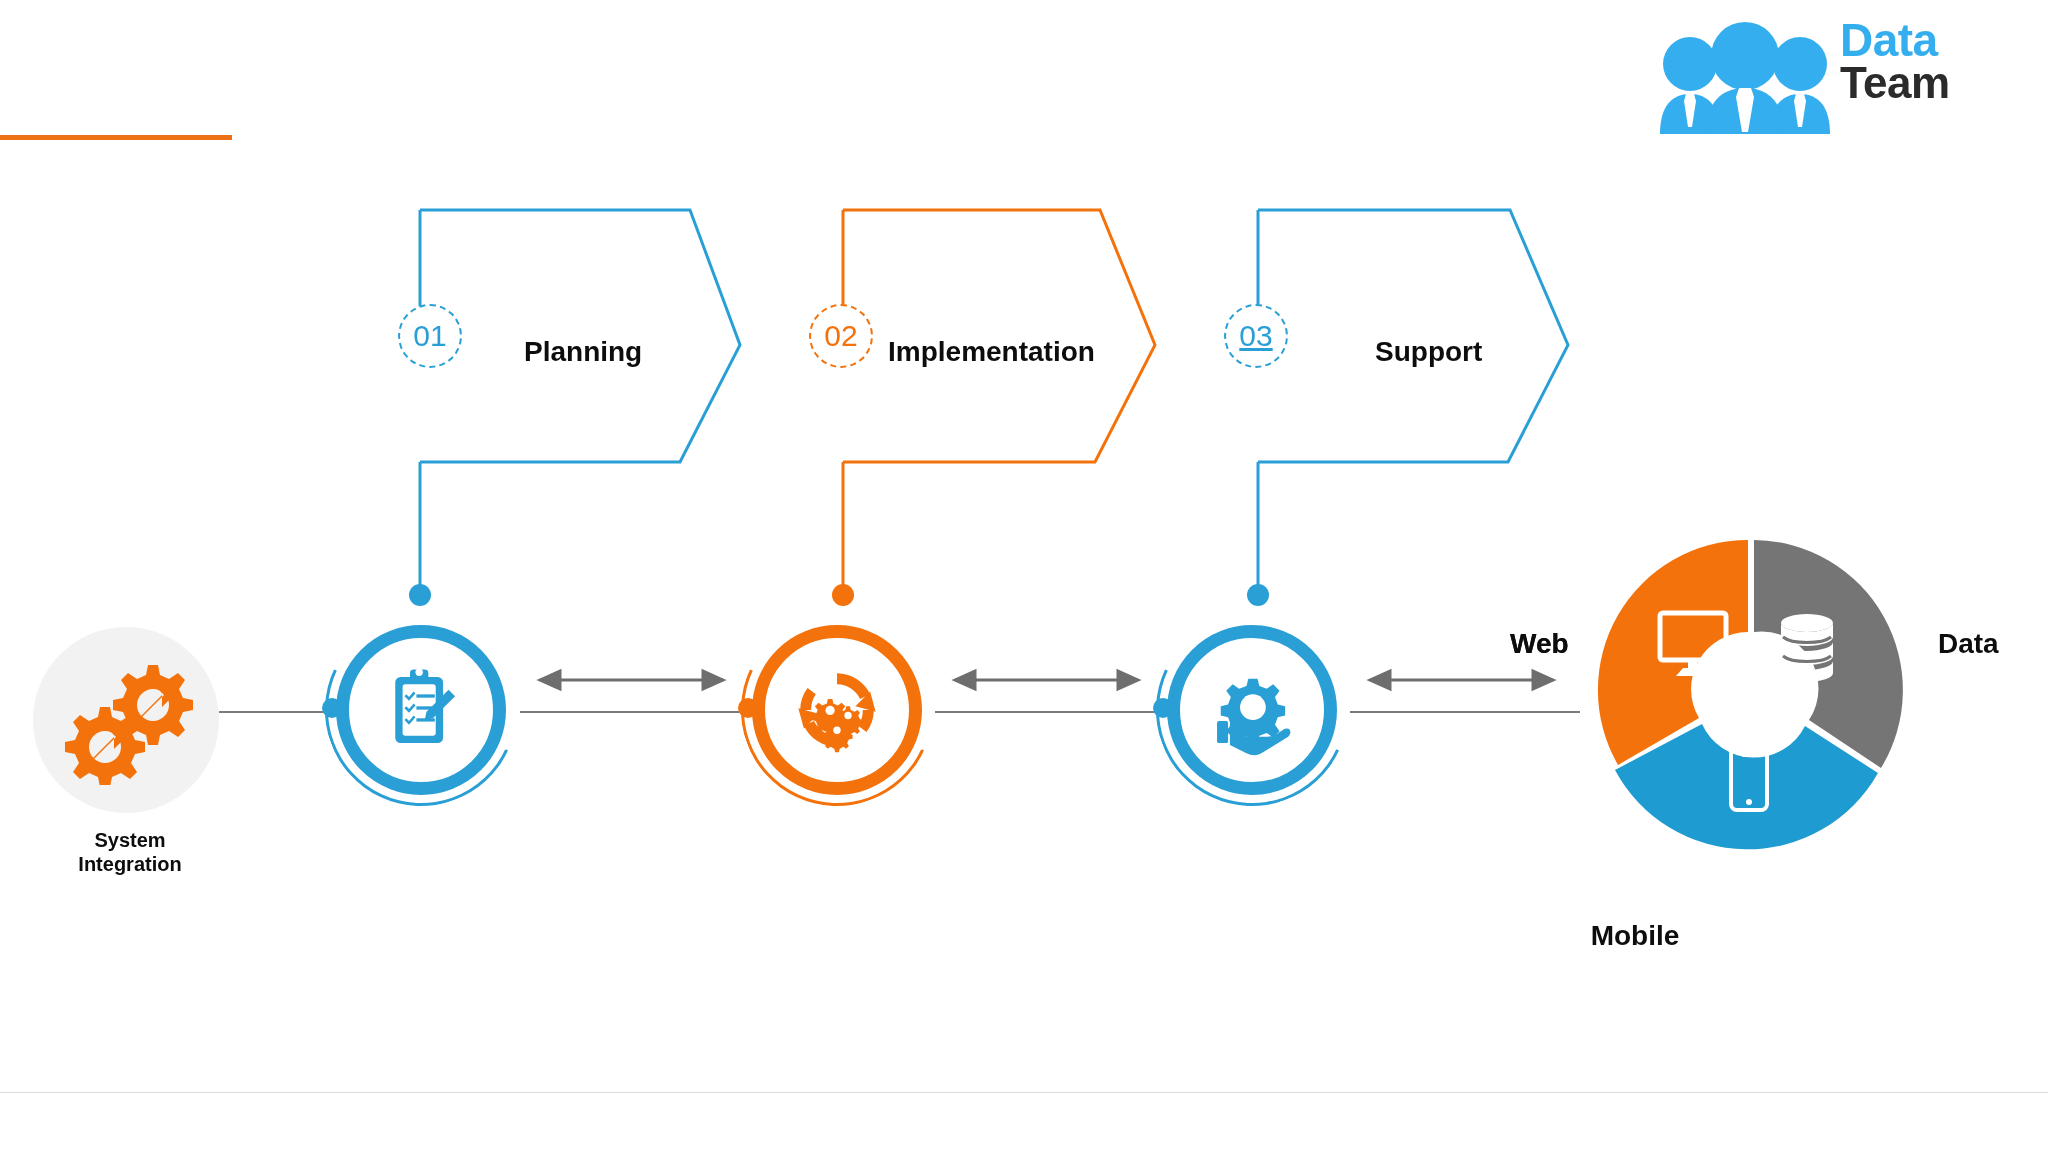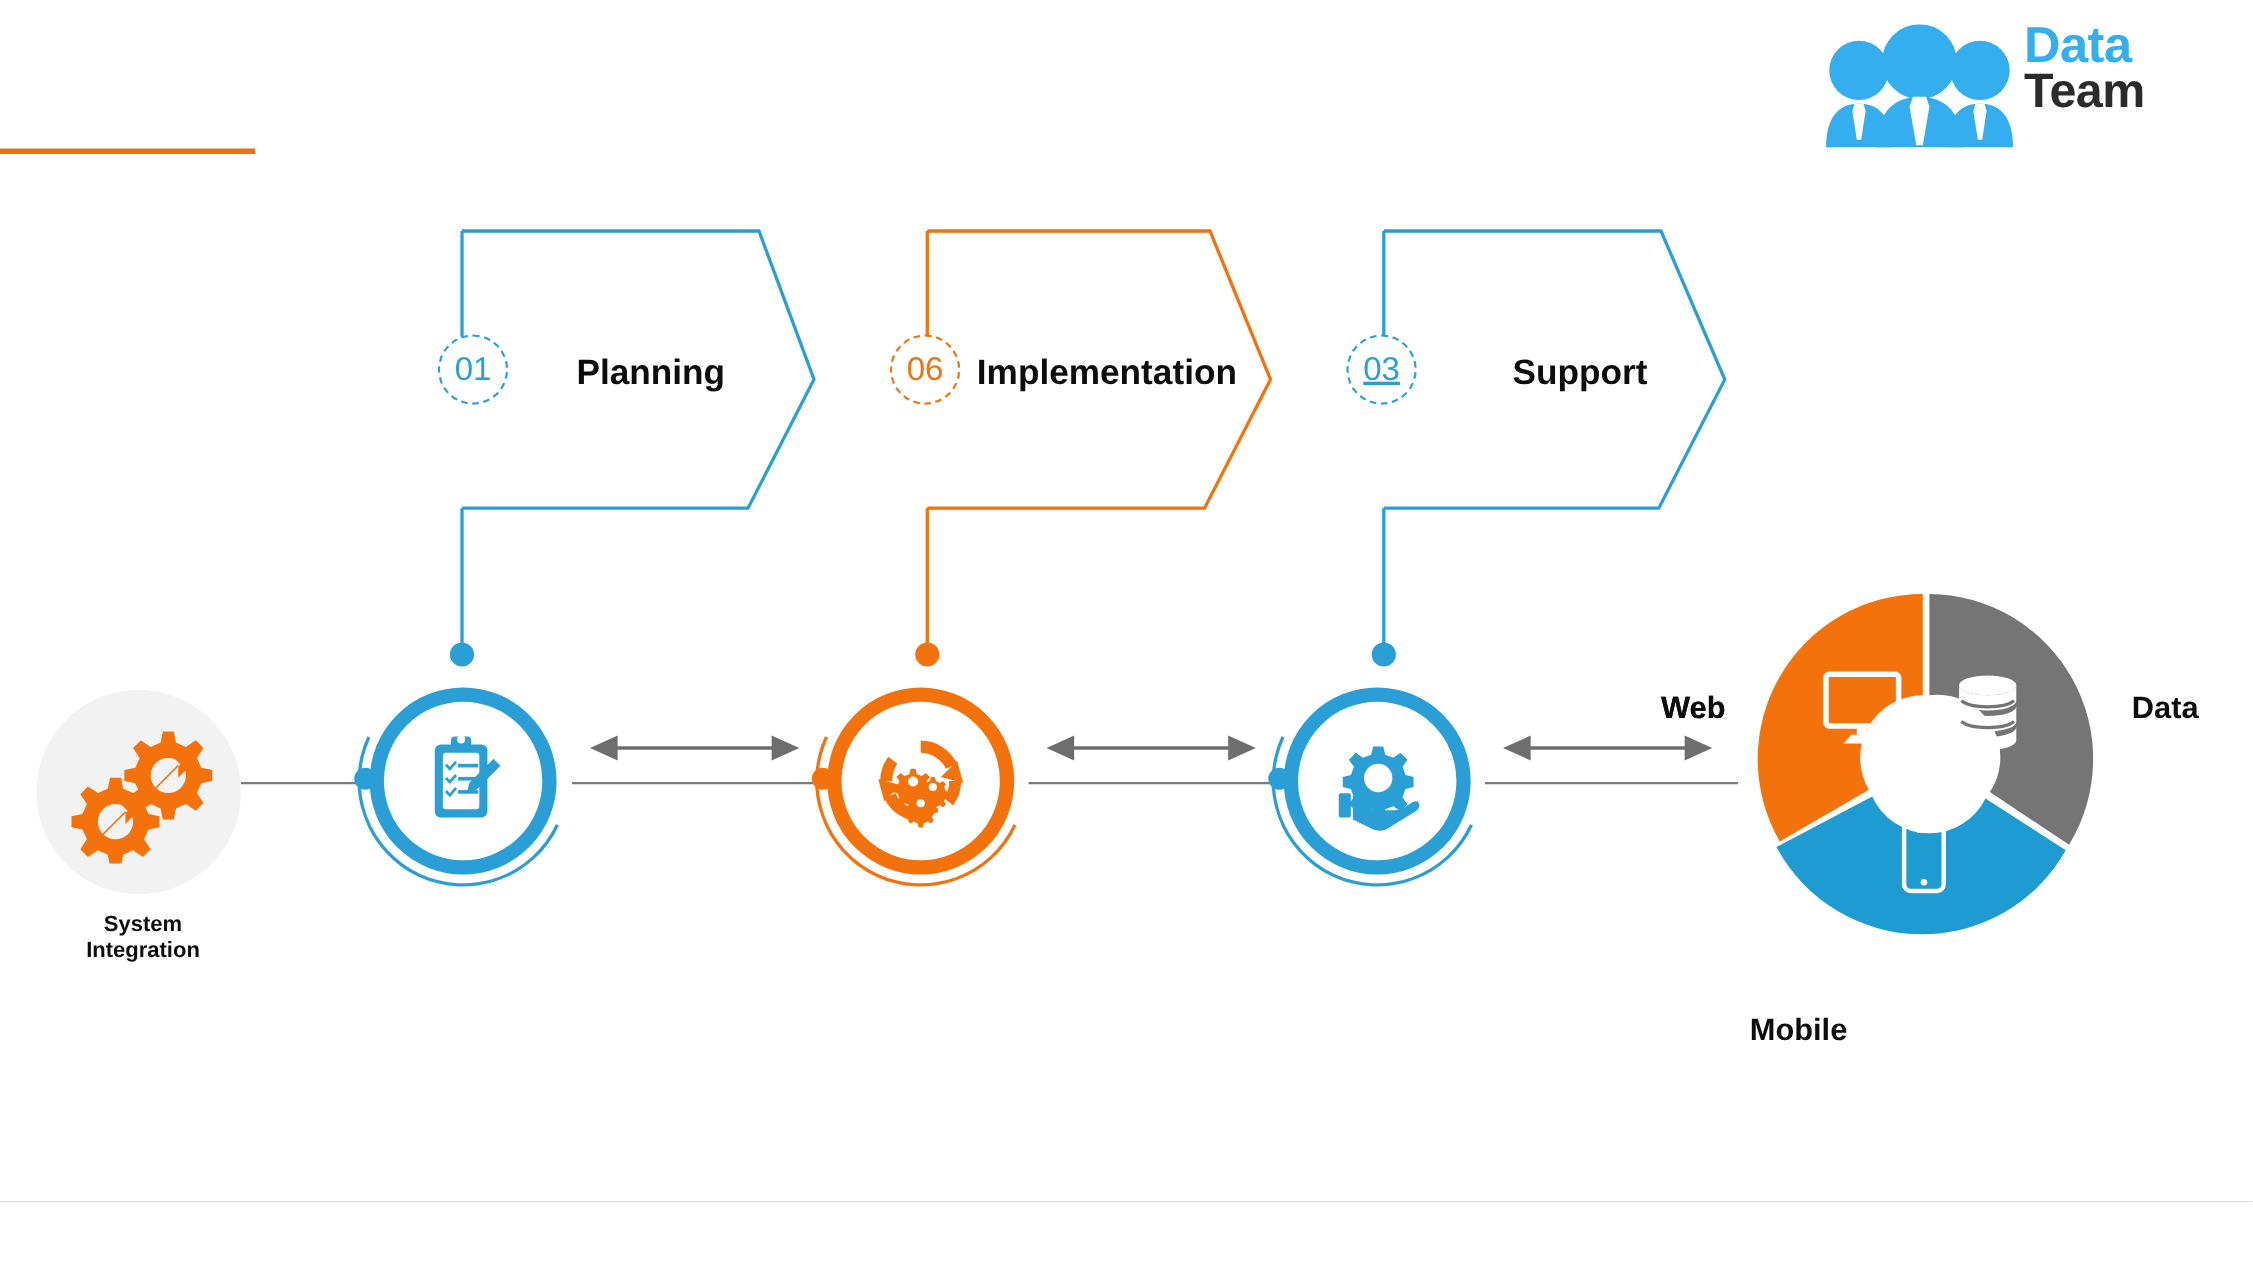--- a/index.html
+++ b/index.html
@@ -106,24 +106,25 @@
     color: #2A9FD6;
     background: #ffffff;
     box-sizing: border-box;
   }
   .step-num-circle.orange {
     border-color: #F4720B;
     color: #F4720B;
   }
   .step-label {
     position: absolute;
-    font-size: 32px;
+    font-size: 28px;
     font-weight: bold;
     color: #0d0d0d;
     white-space: nowrap;
+    margin-top: 16px;
   }
 
   
   .proc-node {
     position: absolute;
     width: 170px;
     height: 170px;
   }
   .proc-ring {
     position: absolute;
@@ -297,21 +298,21 @@
       <polygon points="1553,680 1533,671 1533,689"></polygon>
     </g>
   </svg>
 
   <div class="banner-step" style="left:12px;">
     <div class="step-num-circle" style="left:386px; top:104px;">01</div>
     <div class="step-label" style="left:512px; top:120px;">Planning</div>
   </div>
 
   <div class="banner-step" style="left:415px;">
-    <div class="step-num-circle orange" style="left:394px; top:104px;">06</div>
+    <div class="step-num-circle orange" style="left:394px; top:104px;">02</div>
     <div class="step-label" style="left:473px; top:120px;">Implementation</div>
   </div>
 
   <div class="banner-step" style="left:830px;">
     <div class="step-num-circle" style="left:394px; top:104px;text-decoration:underline;">03</div>
     <div class="step-label" style="left:545px; top:120px;">Support</div>
   </div>
 
   <div class="source-node">
     <svg width="140" height="130" viewBox="0 0 140 130">

